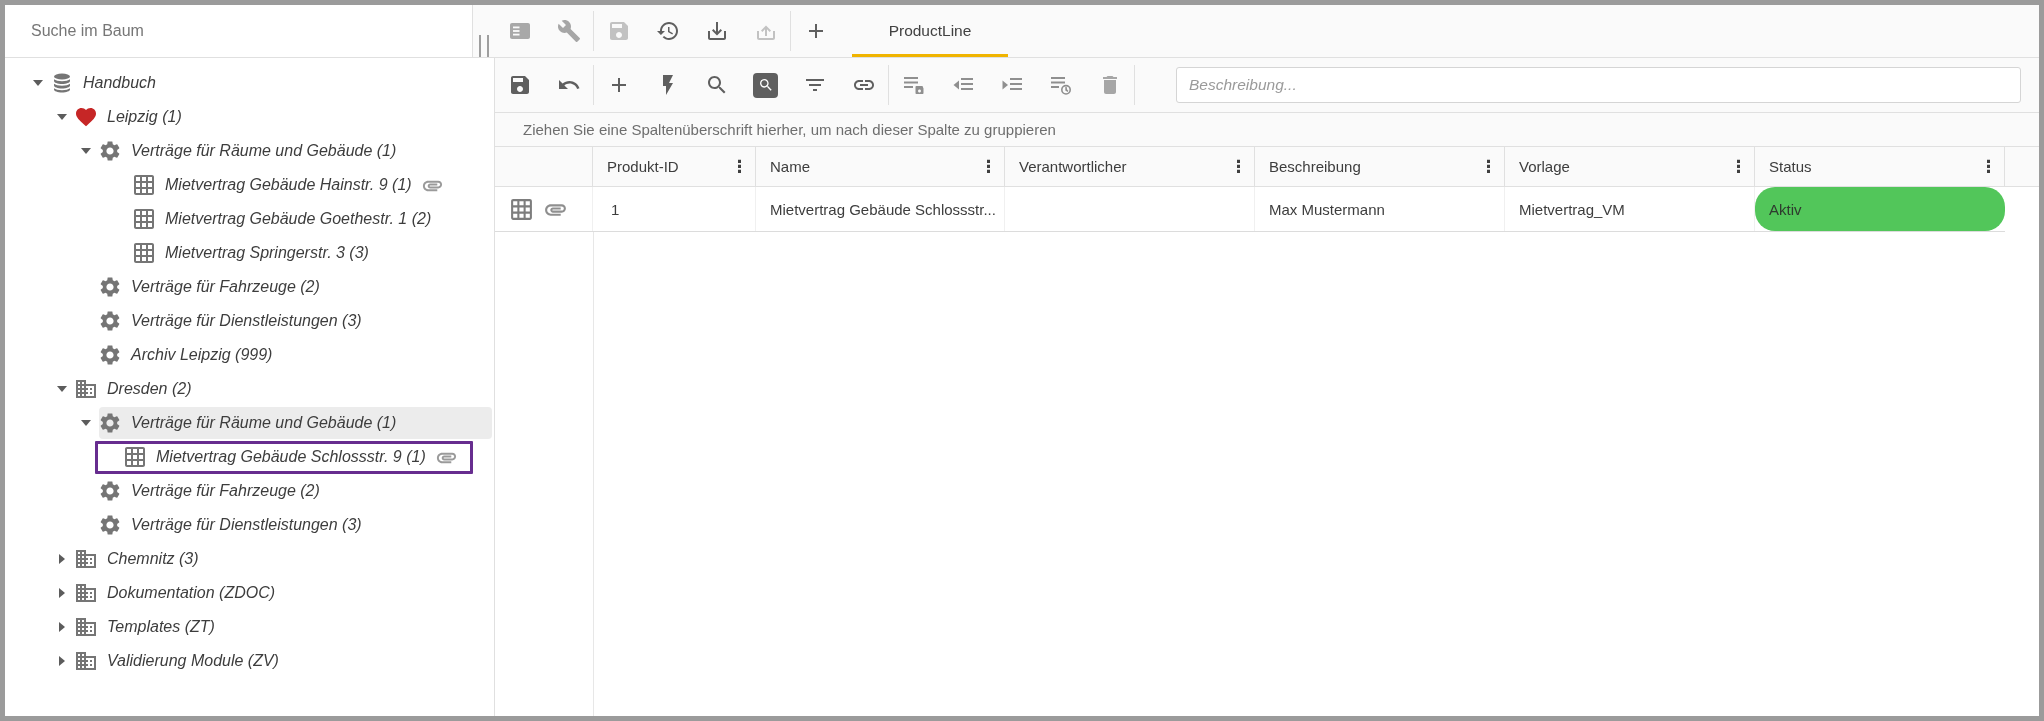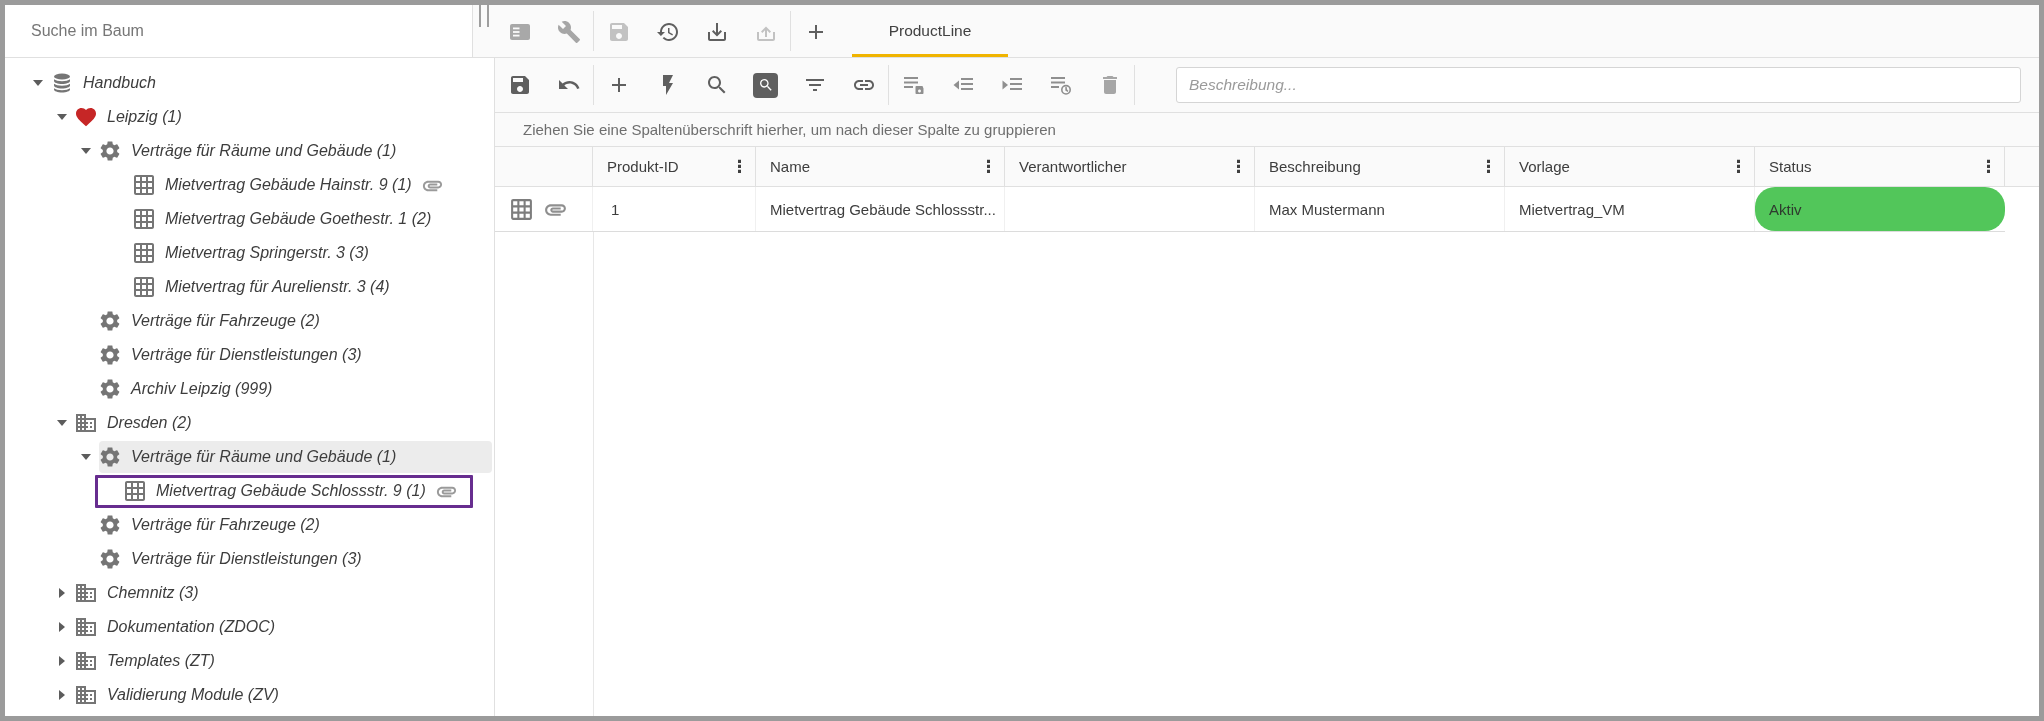--- a/index.html
+++ b/index.html
@@ -9,21 +9,21 @@
   }
   *{box-sizing:border-box; margin:0; padding:0;}
   body{font-family:"Liberation Sans","DejaVu Sans",sans-serif; background:#fff;}
   .window{width:2044px; height:721px; border:5px solid #9b9b9b; background:#fff;
           position:relative; overflow:hidden; display:flex; flex-direction:column;}
   
   .topbar{height:53px; flex:0 0 53px; display:flex; border-bottom:1px solid var(--line); background:var(--bg-bar);}
   .search-area{width:468px; flex:0 0 468px; background:#fff; border-right:1px solid var(--line); display:flex; align-items:center;}
   .search-area input{border:none; outline:none; width:100%; padding:0 10px 0 26px; font-size:16px; color:#444; background:transparent; font-family:inherit;}
   .search-area input::placeholder{color:#767676; opacity:1;}
-  .topbar-right{flex:1; display:flex; align-items:flex-start;}
+  .topbar-right{flex:1; display:flex; align-items:flex-end;}
   .splitter{width:10px; height:22px; margin:0 6px 0 6px; border-left:2px solid #9e9e9e; border-right:2px solid #9e9e9e;}
   .tbtn{width:49px; height:53px; display:flex; align-items:center; justify-content:center; cursor:pointer;}
   .tbtn svg{width:24px; height:24px;}
   .vsep{width:1px; height:40px; background:var(--line); align-self:center;}
   .fill-dark path,.fill-dark rect{fill:var(--ic-dark);} 
   .fill-mid path,.fill-mid rect{fill:var(--ic-mid);}
   .fill-light path,.fill-light rect{fill:var(--ic-light);}
   .fill-gray path,.fill-gray rect{fill:var(--ic-gray);}
   .tab{margin-left:12px; width:156px; height:100%; position:relative; display:flex; align-items:center; justify-content:center; cursor:pointer;}
   .tab .tab-label{font-size:15.5px; color:#414141;}
@@ -195,30 +195,20 @@
         <div class="tree-row lv3">
           <span class="sp"></span>
           <span class="arrow"></span>
           <span class="t-icon">
             <svg viewBox="0 0 24 24">
               <path d="M20 2H4c-1.1 0-2 .9-2 2v16c0 1.1.9 2 2 2h16c1.1 0 2-.9 2-2V4c0-1.1-.9-2-2-2zM8 20H4v-4h4v4zm0-6H4v-4h4v4zm0-6H4V4h4v4zm6 12h-4v-4h4v4zm0-6h-4v-4h4v4zm0-6h-4V4h4v4zm6 12h-4v-4h4v4zm0-6h-4v-4h4v4zm0-6h-4V4h4v4z"></path>
             </svg>
           </span>
           <span class="t-label">Mietvertrag Springerstr. 3 (3)</span>
         </div>
-        <div class="tree-row lv3">
-          <span class="sp"></span>
-          <span class="arrow"></span>
-          <span class="t-icon">
-            <svg viewBox="0 0 24 24">
-              <path d="M20 2H4c-1.1 0-2 .9-2 2v16c0 1.1.9 2 2 2h16c1.1 0 2-.9 2-2V4c0-1.1-.9-2-2-2zM8 20H4v-4h4v4zm0-6H4v-4h4v4zm0-6H4V4h4v4zm6 12h-4v-4h4v4zm0-6h-4v-4h4v4zm0-6h-4V4h4v4zm6 12h-4v-4h4v4zm0-6h-4v-4h4v4zm0-6h-4V4h4v4z"></path>
-            </svg>
-          </span>
-          <span class="t-label">Mietvertrag für Aurelienstr. 3 (4)</span>
-        </div>
         <div class="tree-row lv2">
           <span class="sp"></span>
           <span class="arrow"></span>
           <span class="t-icon">
             <svg viewBox="0 0 24 24">
               <path d="M19.14 12.94c.04-.3.06-.61.06-.94 0-.32-.02-.64-.07-.94l2.03-1.58c.18-.14.23-.41.12-.61l-1.92-3.32c-.12-.22-.37-.29-.59-.22l-2.39.96c-.5-.38-1.03-.7-1.62-.94l-.36-2.54c-.04-.24-.24-.41-.48-.41h-3.84c-.24 0-.43.17-.47.41l-.36 2.54c-.59.24-1.13.57-1.62.94l-2.39-.96c-.22-.08-.47 0-.59.22L2.74 8.87c-.12.21-.08.47.12.61l2.03 1.58c-.05.3-.09.63-.09.94s.02.64.07.94l-2.03 1.58c-.18.14-.23.41-.12.61l1.92 3.32c.12.22.37.29.59.22l2.39-.96c.5.38 1.03.7 1.62.94l.36 2.54c.05.24.24.41.48.41h3.84c.24 0 .44-.17.47-.41l.36-2.54c.59-.24 1.13-.56 1.62-.94l2.39.96c.22.08.47 0 .59-.22l1.92-3.32c.12-.22.07-.47-.12-.61l-2.01-1.58zM12 15.6c-1.98 0-3.6-1.62-3.6-3.6s1.62-3.6 3.6-3.6 3.6 1.62 3.6 3.6-1.62 3.6-3.6 3.6z"></path>
             </svg>
           </span>
           <span class="t-label">Verträge für Fahrzeuge (2)</span>
         </div>

